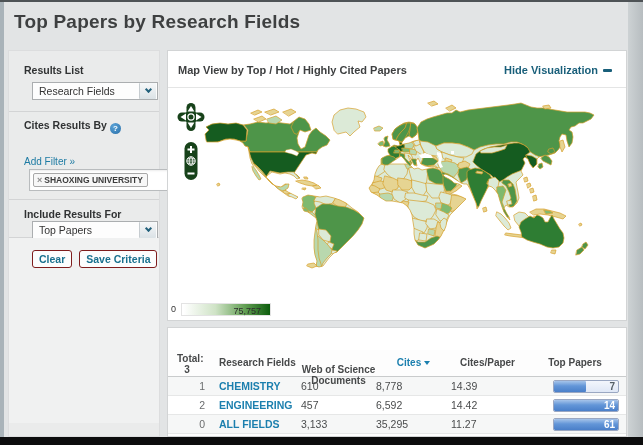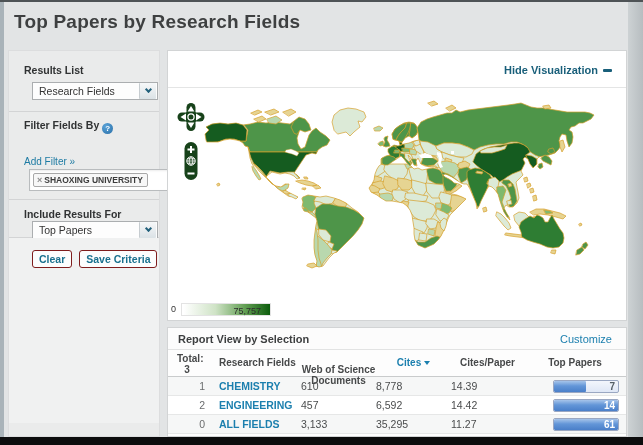--- a/index.html
+++ b/index.html
@@ -102,21 +102,21 @@
     <div class="side-section sec1">
       <div class="side-label">Results List</div>
       <div class="select">
         <span class="sel-text">Research Fields</span>
         <span class="sel-btn">
             <span class="chev"></span>
           </span>
       </div>
     </div>
     <div class="side-section sec2">
-      <div class="side-label"><span>Filter Fields By</span><span class="help-icon">?</span></div>
+      <div class="side-label"><span>Cites Results By</span><span class="help-icon">?</span></div>
       <a class="add-filter" href="#">Add Filter »</a>
       <div class="filter-box">
         <span class="filter-tag"><span class="x">×</span><span>SHAOXING UNIVERSITY</span></span>
         <span class="caret-line"></span>
       </div>
     </div>
     <div class="side-section sec3">
       <div class="side-label">Include Results For</div>
       <div class="select">
         <span class="sel-text">Top Papers</span>
@@ -128,20 +128,21 @@
     <div class="side-section sec4">
       <div class="side-buttons">
         <button class="side-btn">Clear</button>
         <button class="side-btn">Save Criteria</button>
       </div>
     </div>
   </aside>
 
   <section class="card card-map">
     <div class="panel-header">
+      <div class="panel-title">Map View by Top / Hot / Highly Cited Papers</div>
       <a class="hide-link" href="#"><span>Hide Visualization</span><span class="dash"></span></a>
     </div>
     <div class="map-area">
       <svg class="worldmap" width="458" height="214" viewBox="168 88 458 214">
         <g id="countries" stroke-width="0.7" stroke-linejoin="round" stroke-linecap="round">
 <defs>
 <clipPath id="cpNA">
                 <path d="M206,140 L205,134 L209,130 L206,127 L212,124 L220,123 L228,124 L236,123 L243,125 L250,124 L258,122 L266,123 L274,122 L282,123 L290,124 L294,121 L298,124 L300,126 L299,132 L297,138 L298,144 L301,149 L305,147 L307,141 L309,135 L312,131 L316,128 L320,132 L326,136 L330,140 L327,145 L322,147 L318,150 L316,154 L312,153 L306,155 L304,158 L302,161 L300,164 L298,167 L296,170 L294,173 L297,175 L300,178 L297,179 L294,176 L290,174 L285,173 L280,174 L276,173 L272,172 L268,175 L266,177 L268,180 L272,184 L276,186 L281,187 L285,184 L289,184 L288,188 L285,190 L288,192 L290,193 L294,195 L298,197 L296,199 L292,197 L288,196 L284,193 L281,191 L277,188 L272,183 L268,179 L265,177 L262,174 L259,171 L256,167 L252,164 L250,158 L249,152 L248,147 L245,146 L243,143 L240,141 L236,140 L230,139 L224,140 L218,142 L212,142 L207,142 Z"></path>
               </clipPath>
 <clipPath id="cpSA">
@@ -351,24 +352,20 @@
       <div class="legend">
         <span class="legend-min">0</span>
         <div class="legend-bar">
             <span class="legend-max">75,757</span>
           </div>
       </div>
     </div>
   </section>
 
   <section class="card card-report">
-    <div class="report-header">
-      <div class="report-title">Report View by Selection</div>
-      <a class="customize-link" href="#">Customize</a>
-    </div>
     <div class="rtable">
       <div class="trow thead">
         <div class="hcell hc0 c0"><span>Total:</span><span class="total-num">3</span></div>
         <div class="hcell hc1 c1">Research Fields</div>
         <div class="hcell hc2 c2"><span class="nw">Web of Science</span><br><span class="nw">Documents</span></div>
         <div class="hcell hc3 c3"><span>Cites</span><span class="sort-arrow"></span></div>
         <div class="hcell hc4 c4">Cites/Paper</div>
         <div class="hcell hc5 c5">Top Papers</div>
       </div>
       <div class="trow tbody-row row-odd">

